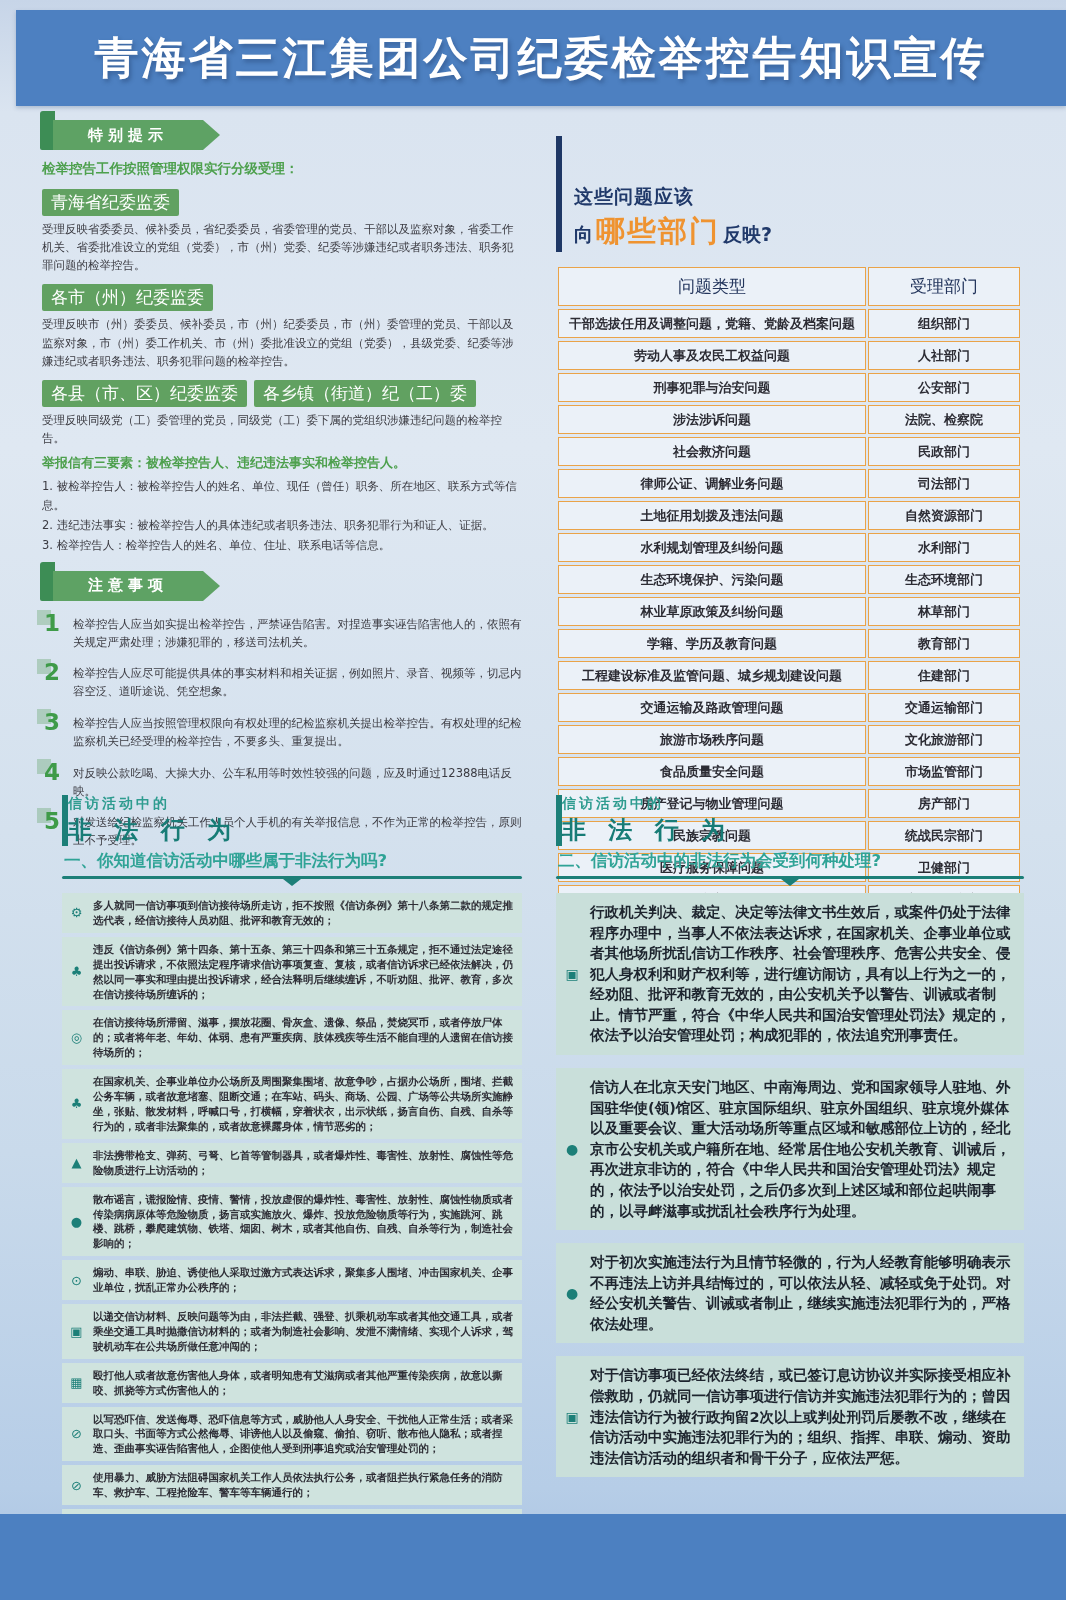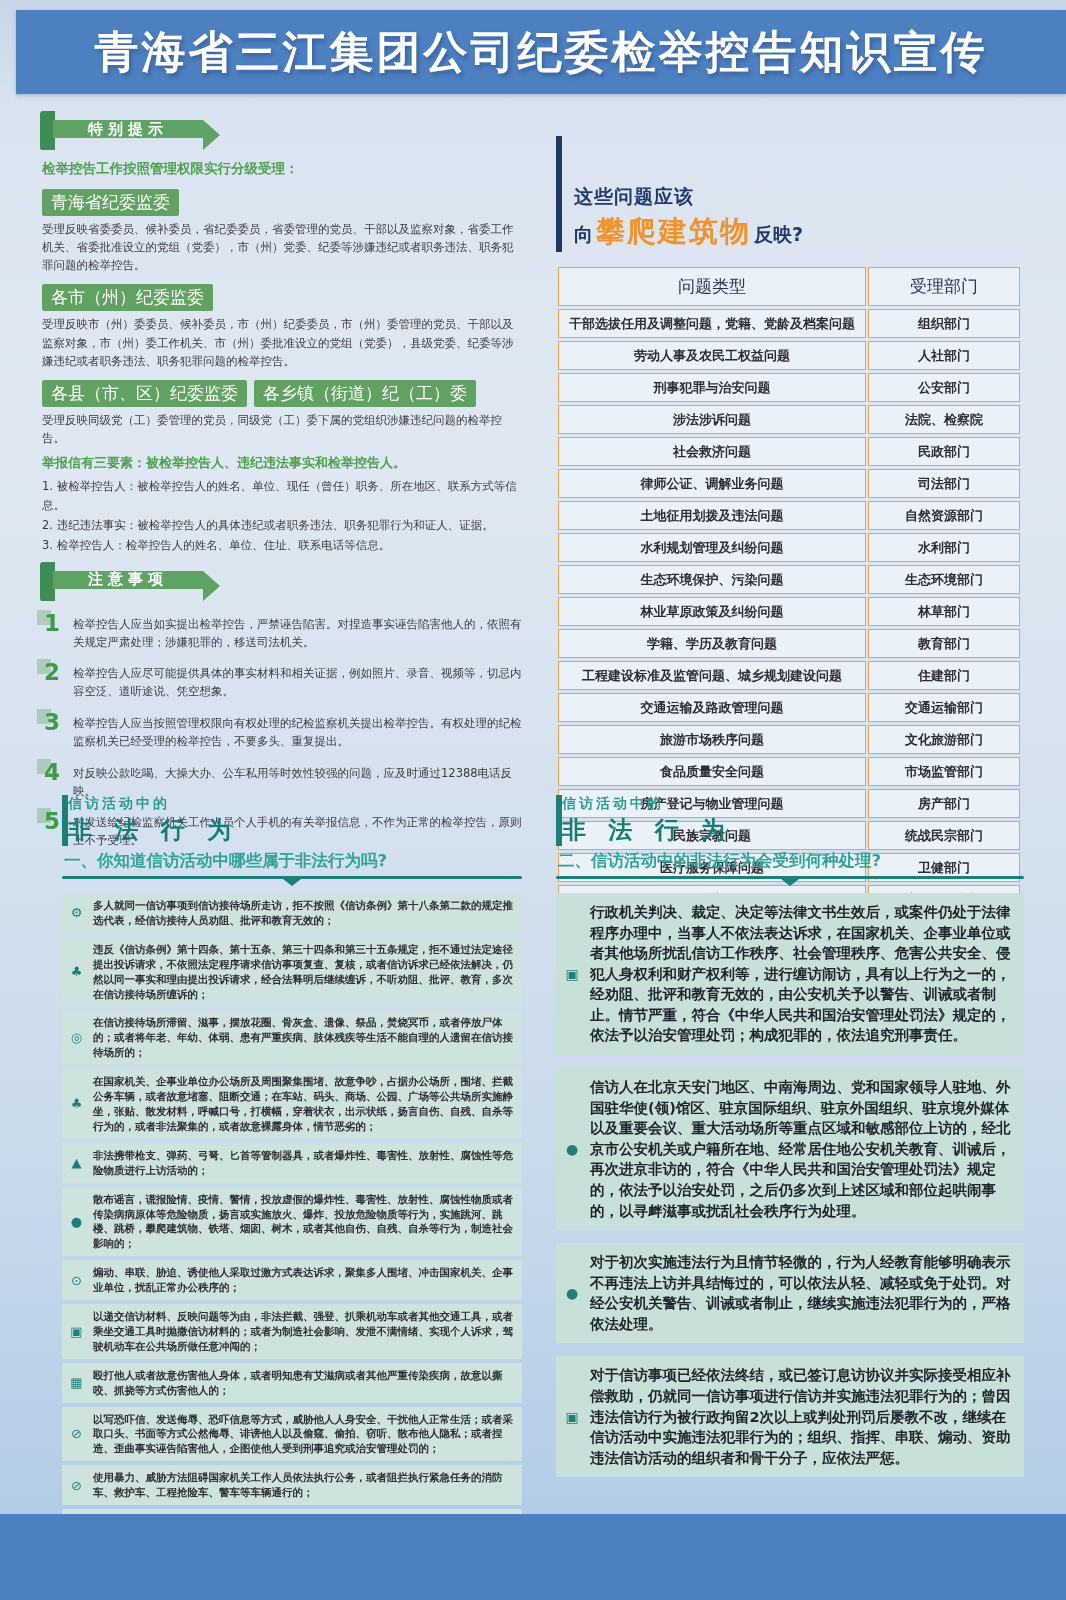--- a/index.html
+++ b/index.html
@@ -9,21 +9,21 @@
     font-family:"DejaVu Sans","Liberation Sans",sans-serif;
     overflow:hidden;
     background:#ccd9e9;
   }
   .page {
     position:absolute; inset:0;
     background:linear-gradient(180deg,#c7d5e8 0%,#dae4f0 7%,#dfe8f2 28%,#d4e1ee 52%,#c9daeb 72%,#b6cde7 93%,#a9c4e2 100%);
   }
   
   .banner {
-    position:absolute; top:10px; left:16px; right:0; height:84px;
+    position:absolute; top:10px; left:16px; right:0; height:96px;
     background:#4d80c1;
     display:flex; align-items:center; justify-content:center;
     box-shadow:0 2px 4px rgba(40,70,120,.25);
     text-align:right;
   }
   .banner h1 {
     color:#fff; font-size:44px; font-weight:bold; letter-spacing:3px;
     text-shadow:2px 3px 4px rgba(20,40,80,.35);
     white-space:nowrap;
   }
@@ -32,21 +32,21 @@
   .rt { position:absolute; left:556px; top:136px; width:466px; }
   .bl { position:absolute; left:62px;  top:795px; width:460px; }
   .br { position:absolute; left:556px; top:795px; width:468px; }
   
   .ribbon { position:relative; height:30px; margin:0 0 10px 0; }
   .ribbon .notch {
     position:absolute; left:0; top:-9px; width:15px; height:39px;
     background:#3d8d55; border-radius:3px 0 0 2px;
   }
   .ribbon .rbody {
-    position:absolute; left:13px; top:0; width:150px; height:18px;
+    position:absolute; left:13px; top:0; width:150px; height:30px;
     background:#5ea264; color:#fff; font-size:15px; font-weight:bold;
     letter-spacing:5px; display:flex; align-items:center; justify-content:center;
   }
   .ribbon .arrow {
     position:absolute; left:163px; top:0; width:0; height:0;
     border-top:15px solid transparent; border-bottom:15px solid transparent;
     border-left:17px solid #5ea264;
   }
   
   .green-intro { color:#4da04d; font-size:13.5px; font-weight:bold; margin:2px 0 8px 2px; }
@@ -182,21 +182,21 @@
       <span class="tx">对发送给纪检监察机关工作人员个人手机的有关举报信息，不作为正常的检举控告，原则上不予受理。</span>
     </div>
   </section>
 
   <section class="rt">
 
     <div class="dept-head">
       <div class="bar"></div>
       <div>
         <div class="l1">这些问题应该</div>
-        <div class="l2"><span>向</span><span class="hi">攀爬建筑物</span><span>反映?</span></div>
+        <div class="l2"><span>向</span><span class="hi">哪些部门</span><span>反映?</span></div>
       </div>
     </div>
 
     <table class="dept">
       <tbody>
           <tr>
         <th class="q">问题类型</th>
         <th class="d">受理部门</th>
       </tr>
       <tr>

